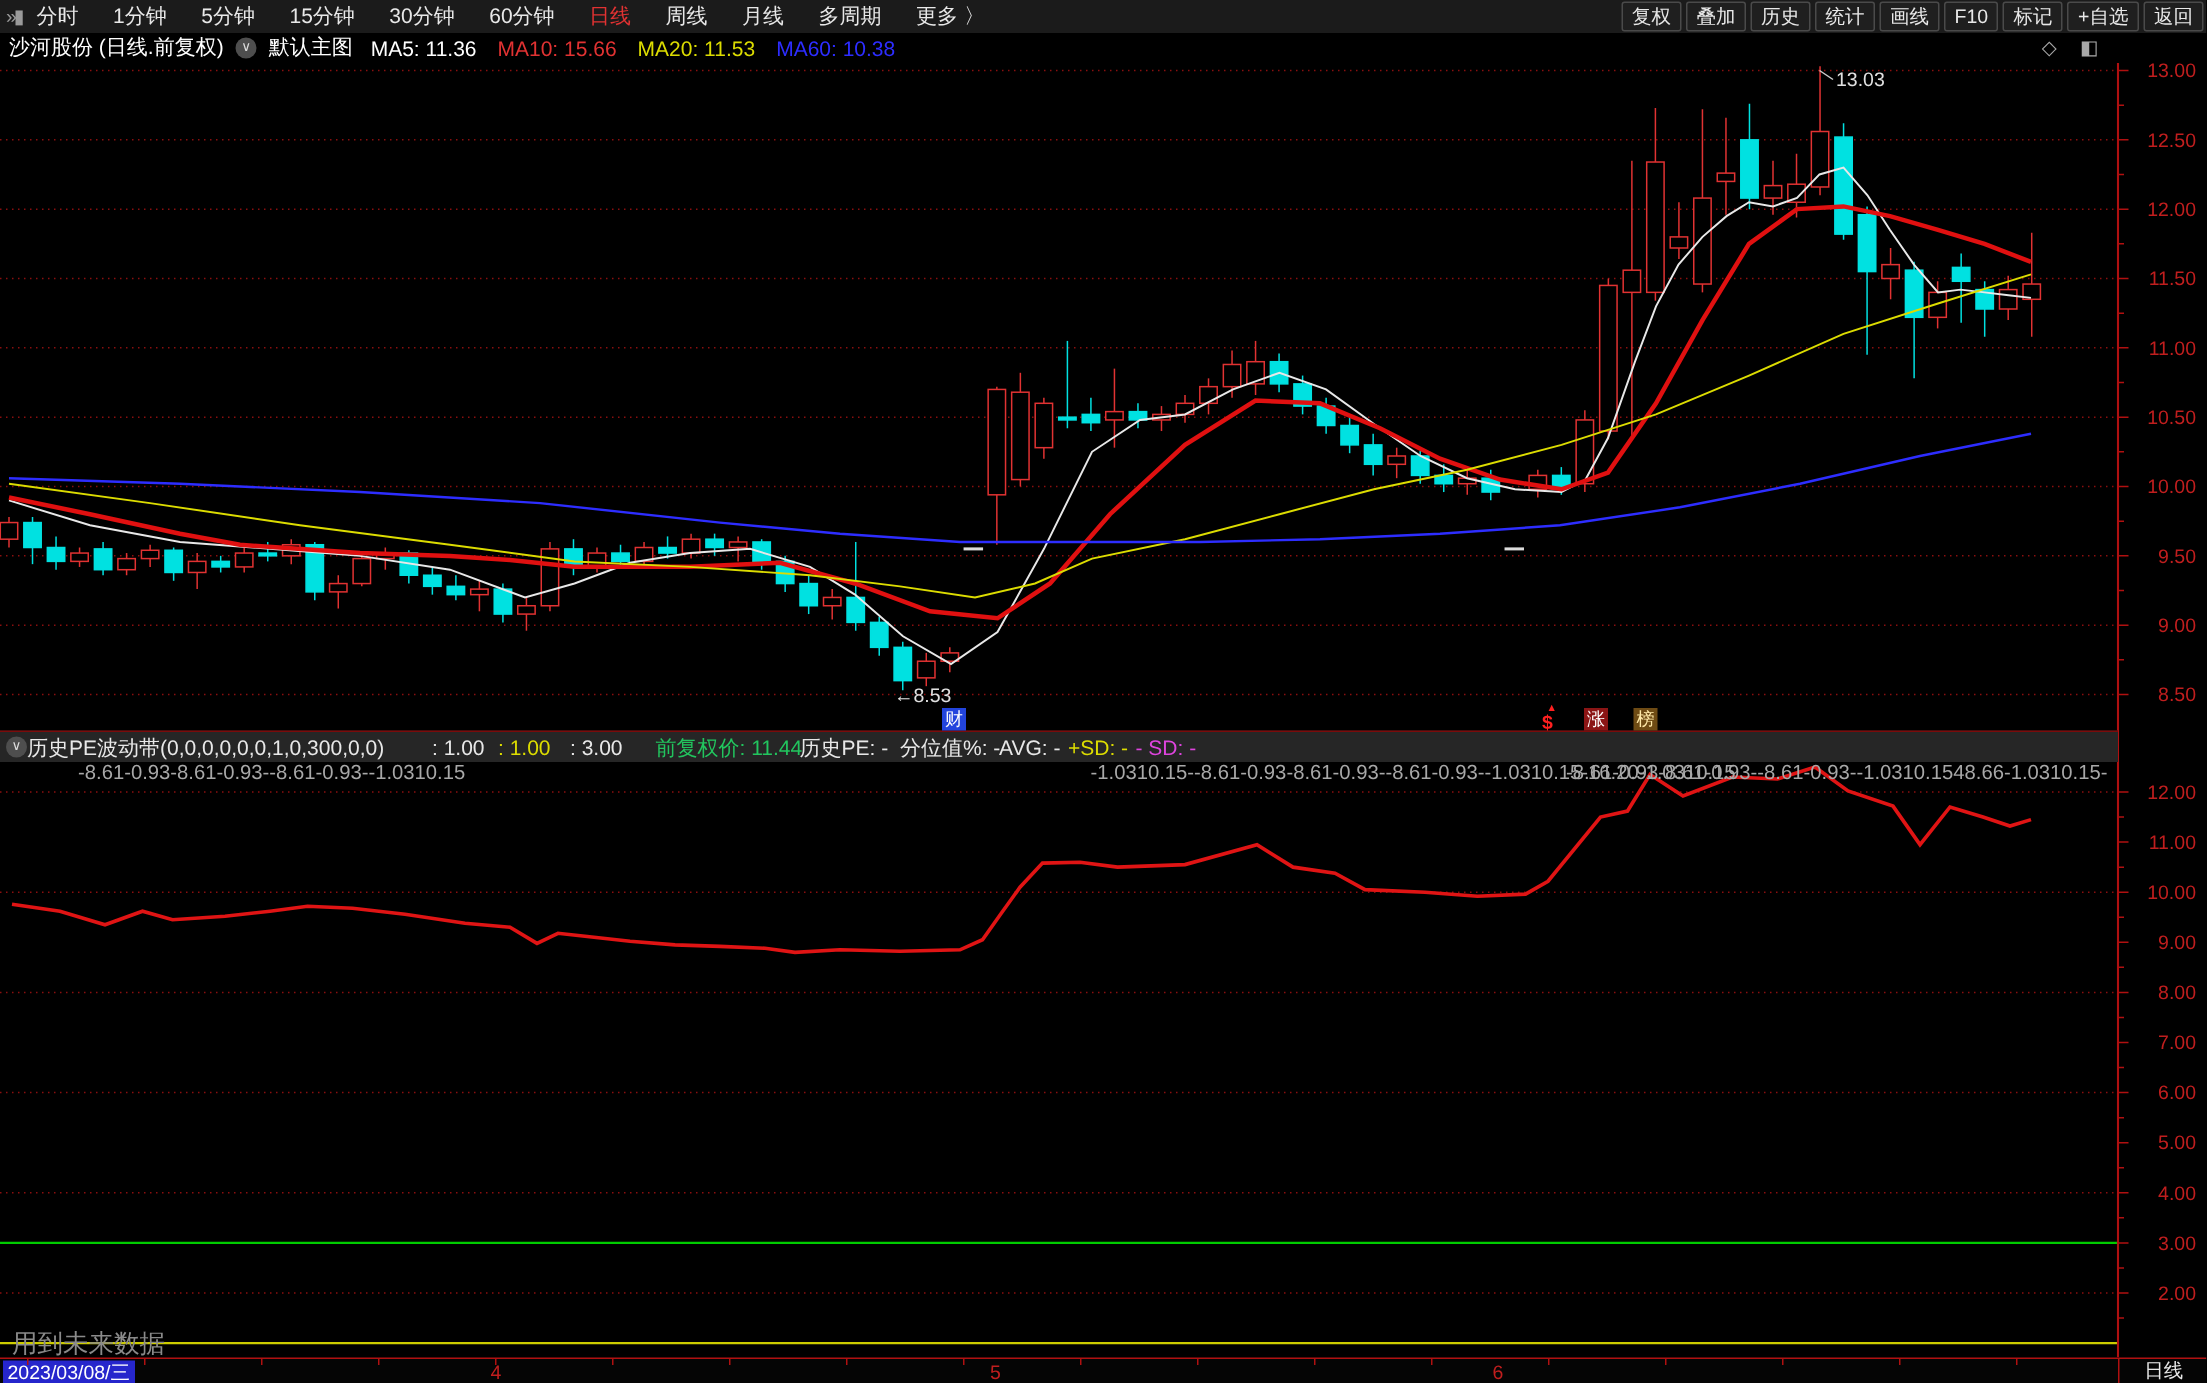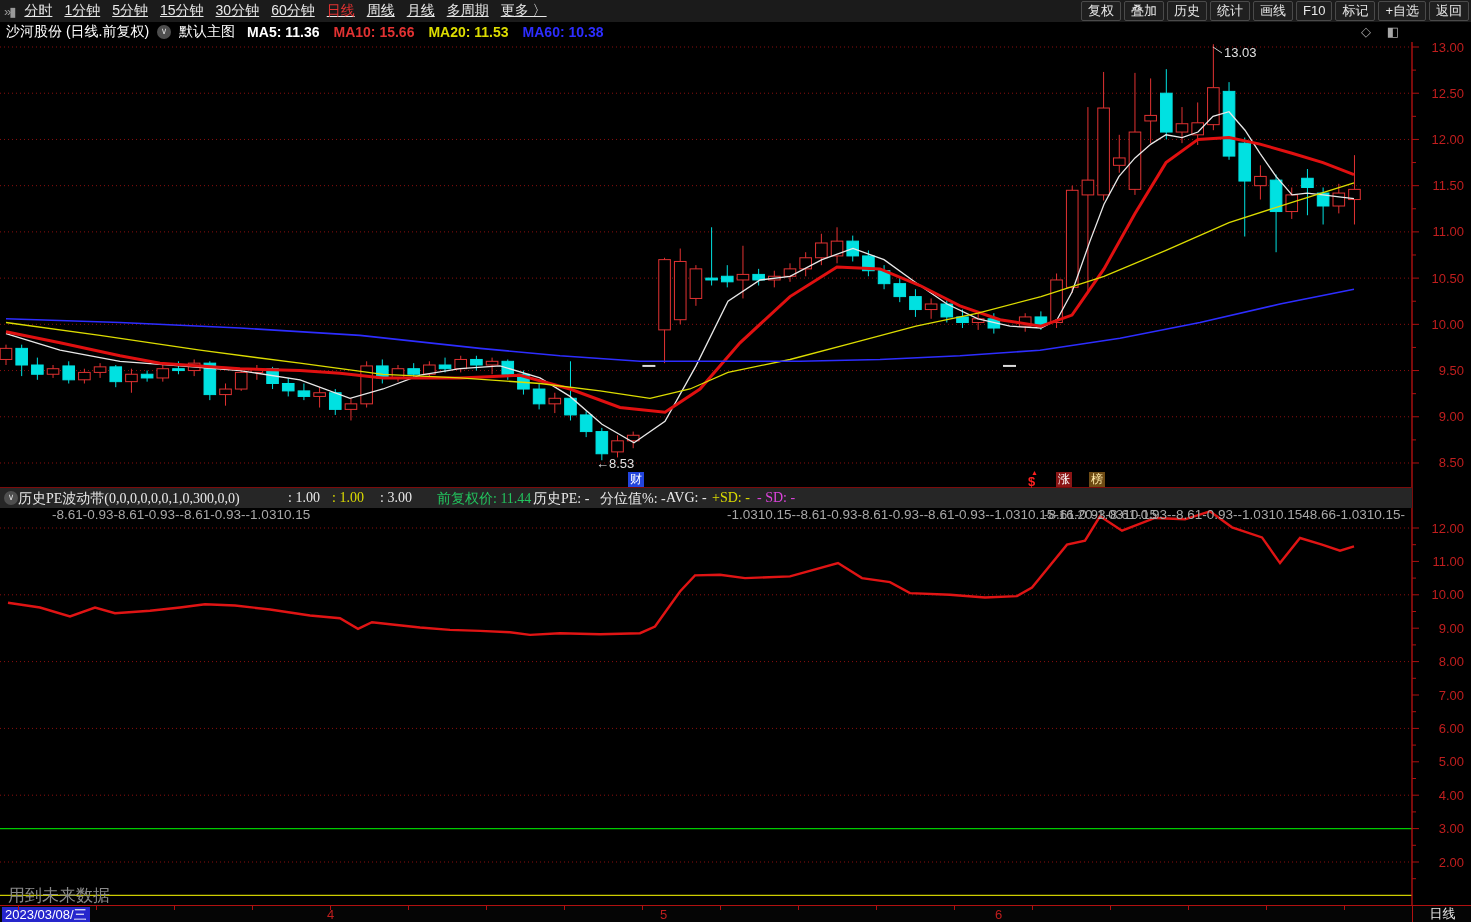--- a/index.html
+++ b/index.html
@@ -2,44 +2,44 @@
 <html><head>
 <meta charset="utf-8">
 <style>
   html,body{margin:0;padding:0;background:#000;}
   body{width:1471px;height:922px;position:relative;overflow:hidden;
        font-family:"Liberation Sans","DejaVu Sans",sans-serif;-webkit-font-smoothing:antialiased;}
   
   .topbar{position:absolute;left:0;top:0;width:1471px;height:22px;background:#1b1b1b;
           display:flex;align-items:center;font-size:14px;color:#e8e8e8;}
   .topbar .winicon{margin:0 10px 0 4px;color:#9a9a9a;font-size:13px;letter-spacing:-2px;}
-  .menu-items{display:flex;gap:12px;align-items:center;text-decoration:underline;}
+  .menu-items{display:flex;gap:23px;align-items:center;}
   .menu-item{cursor:default;white-space:nowrap;}
   .menu-item.active{color:#e13232;}
   .right-buttons{margin-left:auto;display:flex;gap:3px;padding-right:2px;}
   .tb-btn{border:1px solid #4a4a4a;background:#1f1f1f;color:#e8e8e8;font-size:13px;
           padding:0 6px;height:18px;line-height:18px;border-radius:2px;white-space:nowrap;}
   
   .subbar{position:absolute;left:0;top:22px;width:1471px;height:20px;background:#000;
           display:flex;align-items:center;font-size:14px;color:#fff;}
   .subbar .title{margin-left:6px;}
   .circle-ic{display:inline-block;width:14px;height:14px;border-radius:50%;background:#4e4e4e;
              color:#ddd;font-size:9px;line-height:13px;text-align:center;margin:0 8px;}
   .subbar .view-label{margin-right:12px;}
-  .ma-label{margin-right:14px;white-space:nowrap;font-weight:bold;}
+  .ma-label{margin-right:14px;white-space:nowrap;}
   .corner-icons{position:absolute;right:66px;top:2px;color:#a8a8a8;font-size:13px;letter-spacing:6px;}
   
   #chart-svg{position:absolute;left:0;top:42px;}
   .grid{stroke:#8a0f0f;stroke-width:1;stroke-dasharray:1,3;}
   .axis-label{fill:#c01e1e;font-size:13px;font-family:"Liberation Sans",sans-serif;}
   .anno{fill:#e0e0e0;font-size:13px;font-family:"Liberation Sans",sans-serif;}
   
   .ind-header{position:absolute;left:0;top:487px;width:1412px;height:20px;background:#262626;
               border-top:1px solid #7b0b0b;font-size:14px;}
-  .ind-seg{position:absolute;top:2px;white-space:nowrap;font-family:Liberation Serif, serif;}
+  .ind-seg{position:absolute;top:2px;white-space:nowrap;}
   .ind-values{position:absolute;left:0;top:507px;width:1471px;height:18px;font-size:13.5px;color:#a8a8a8;}
   .val-span{position:absolute;top:0;white-space:nowrap;margin-left:44px;}
   
   .badge{position:absolute;height:15px;line-height:15px;font-size:12px;text-align:center;
          padding:0 2px;white-space:nowrap;}
   .badge-cai{background:#2244dd;color:#fff;}
   .badge-dollar{color:#ff2020;font-weight:bold;background:transparent;font-size:13px;}
   .badge-arrow{color:#ff2020;font-size:7px;background:transparent;height:7px;line-height:7px;}
   .badge-zhang{background:#8b1515;color:#fff;}
   .badge-bang{background:#6e4b14;color:#ffe9a8;}

